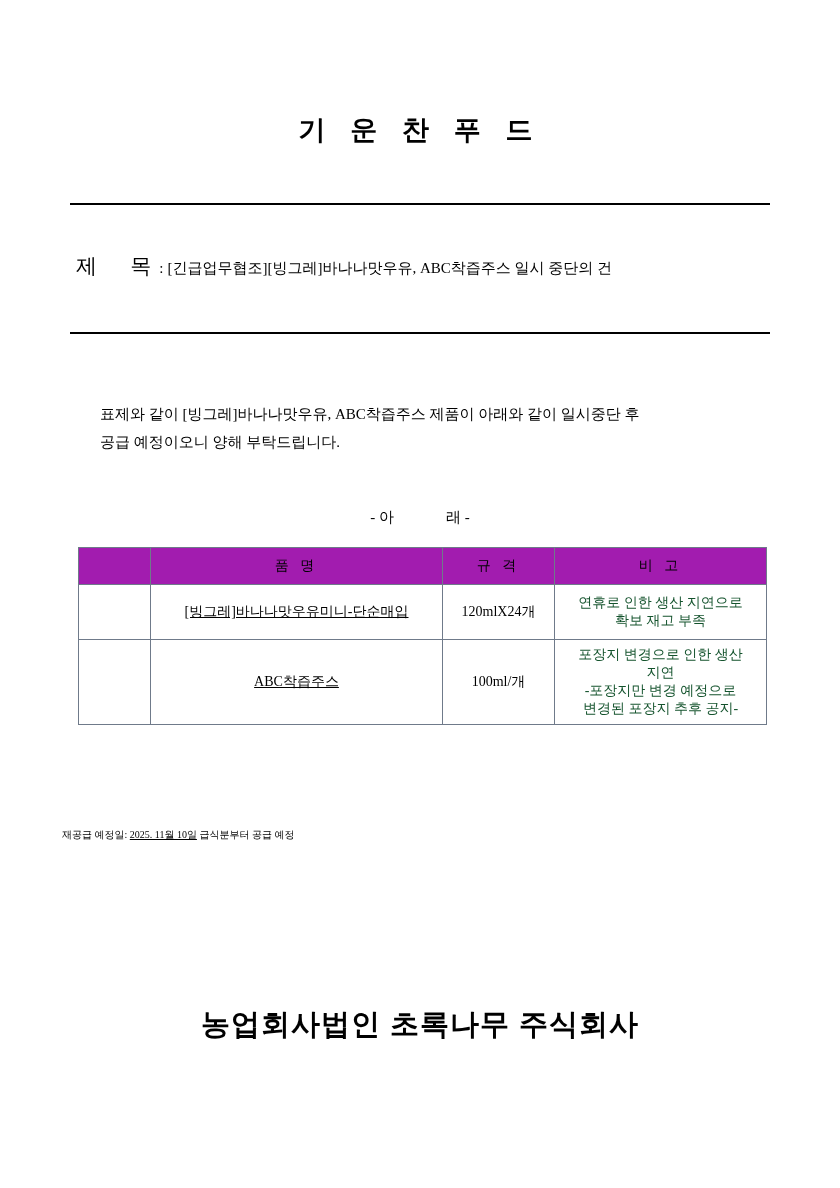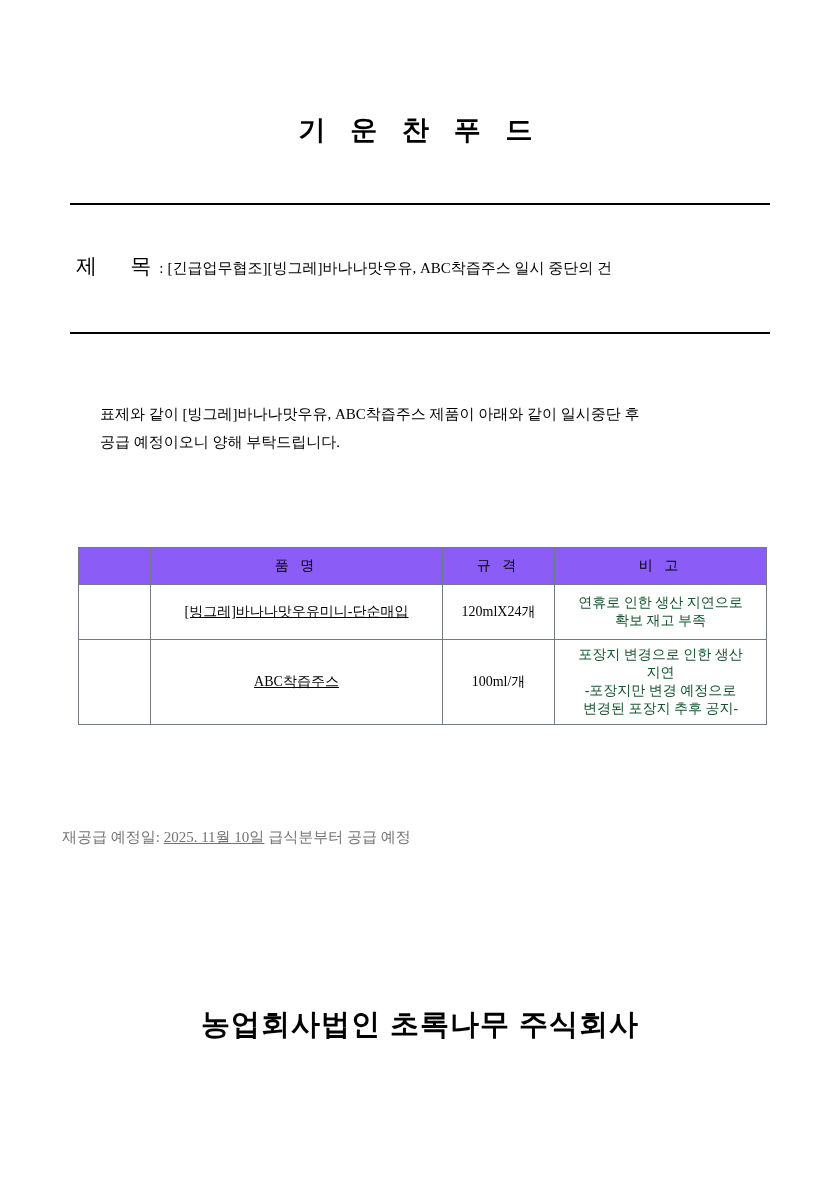--- a/index.html
+++ b/index.html
@@ -105,21 +105,21 @@
   }
   table.doc-table td, table.doc-table th {
     border: 1px solid #6f7a8a;
     padding: 0;
     text-align: center;
     vertical-align: middle;
     font-size: 14px;
     font-weight: normal;
   }
   thead td {
-    background: #8b5cf6;
+    background: #a21caf;
     height: 36px;
     font-weight: bold;
     letter-spacing: 4px;
   }
   .col-idx  { width: 72px; }
   .col-name { width: 292px; }
   .col-spec { width: 112px; }
   .col-note { width: 212px; }
 
   tbody td { height: 30px; }
@@ -134,22 +134,22 @@
     line-height: 18px;
     font-weight: bold;
     padding: 2px 6px;
   }
 
   
   .resupply {
     position: absolute;
     top: 828px;
     left: 62px;
-    font-size: 15px;
-    color: #737373;
+    font-size: 10px;
+    color: #000000;
     white-space: nowrap;
   }
   .resupply .u { text-decoration: underline; }
 
   
   .company {
     position: absolute;
     top: 1005px;
     left: 0;
     width: 840px;
@@ -173,20 +173,23 @@
     <span class="subject-label">제     목</span><span class="subject-colon">:</span><span class="subject-value">[긴급업무협조][빙그레]바나나맛우유, ABC착즙주스 일시 중단의 건</span>
   </div>
 
   <div class="rule rule-bottom"></div>
 
   <div class="body-para">
     <span class="line1">표제와 같이 [빙그레]바나나맛우유, ABC착즙주스 제품이 아래와 같이 일시중단 후</span>
     <span class="line2">공급 예정이오니 양해 부탁드립니다.</span>
   </div>
 
+  <div class="arae">
+    <span>- 아</span><span class="sp"></span><span>래 -</span>
+  </div>
 
   <div class="tbl-wrap">
     <table class="doc-table">
       <colgroup>
         <col class="col-idx">
           <col class="col-name">
           <col class="col-spec">
           <col class="col-note">
       </colgroup>
       <thead>

